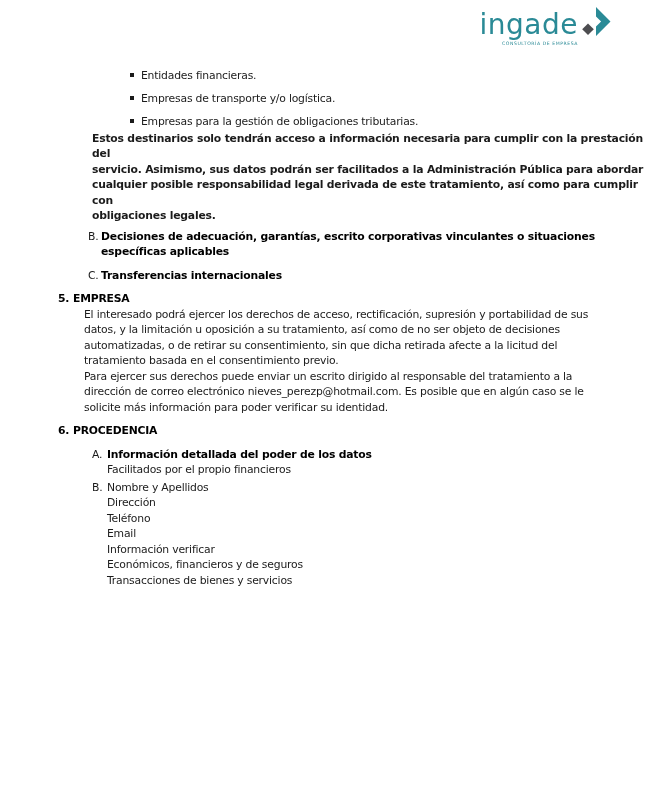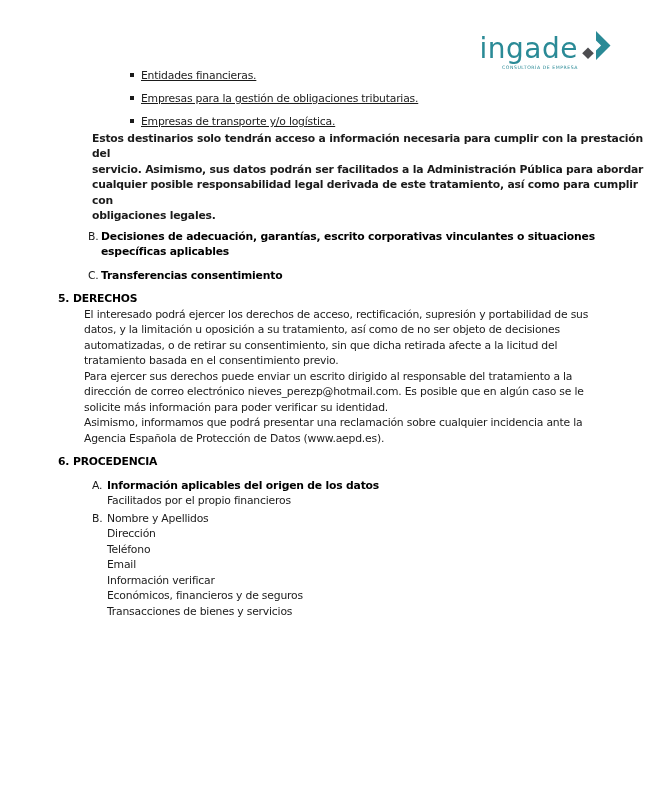--- a/index.html
+++ b/index.html
@@ -10,38 +10,38 @@
     position: relative;
     font-family: "DejaVu Sans", sans-serif;
     color: #1b1b1b;
     font-size: 10.8px;
     line-height: 15.5px;
     letter-spacing: -0.2px;
   }
   .page { position: relative; width: 657px; height: 801px; }
 
   
-  .logo { position: absolute; top: 26px; right: 44px; display: flex; align-items: flex-start; }
+  .logo { position: absolute; top: 2px; right: 44px; display: flex; align-items: flex-start; }
   .logo-text-col { display: flex; flex-direction: column; align-items: flex-end; }
   .wordmark {
     font-size: 28px; line-height: 30px; letter-spacing: 0.5px;
     color: #2a8a96; font-weight: 400; margin-top: 8px;
   }
   .tagline {
     font-size: 4.6px; line-height: 5px; letter-spacing: 0.55px;
     color: #2a8a96; margin-top: 1px; white-space: nowrap;
   }
   .logo-mark { margin-left: 3px; margin-top: 2px; }
 
   
   .content { position: absolute; left: 58px; top: 68px; width: 594px; }
   .pre { white-space: pre-line; }
 
   ul.bullets { list-style: none; margin: 0 0 0 72px; padding: 0; }
-  ul.bullets li { display: flex; align-items: baseline; margin-bottom: 7.5px; text-decoration: underline; }
+  ul.bullets li { display: flex; align-items: baseline; margin-bottom: 7.5px; }
   ul.bullets li:last-child { margin-bottom: 0; }
   .sq {
     display: inline-block; width: 4px; height: 4px; background: #1b1b1b;
     margin-right: 7px; flex: 0 0 auto; position: relative; top: -2.5px;
   }
 
   .intro { margin: 1px 0 0 34px; width: 556px; font-weight: bold; }
 
   .letter-item { display: flex; margin-left: 30px; }
   .letter-item.s6 { margin-left: 34px; }
@@ -77,74 +77,72 @@
 
   <div class="content">
 
     <ul class="bullets">
       <li>
         <span class="sq"></span>
         <span>Entidades financieras.</span>
       </li>
       <li>
         <span class="sq"></span>
-        <span>Empresas para la gestión de obligaciones tributarias.</span>
+        <span>Empresas de transporte y/o logística.</span>
       </li>
       <li>
         <span class="sq"></span>
-        <span>Empresas de transporte y/o logística.</span>
+        <span>Empresas para la gestión de obligaciones tributarias.</span>
       </li>
     </ul>
 
     <div class="intro pre">Estos destinarios solo tendrán acceso a información necesaria para cumplir con la prestación del
 servicio. Asimismo, sus datos podrán ser facilitados a la Administración Pública para abordar
 cualquier posible responsabilidad legal derivada de este tratamiento, así como para cumplir con
 obligaciones legales.</div>
 
     <div class="letter-item mt5">
       <span class="letter-marker">B.</span>
       <div>
         <div class="letter-title pre">Decisiones de adecuación, garantías, escrito corporativas vinculantes o situaciones
 específicas aplicables</div>
       </div>
     </div>
 
     <div class="letter-item mt8">
       <span class="letter-marker">C.</span>
       <div>
-        <div class="letter-title">Transferencias consentimiento</div>
+        <div class="letter-title">Transferencias internacionales</div>
       </div>
     </div>
 
     <div class="section-heading mt8">
       <span class="section-number">5.</span>
-      <span>DERECHOS</span>
+      <span>EMPRESA</span>
     </div>
 
     <div class="body-block">
       <div class="pre">El interesado podrá ejercer los derechos de acceso, rectificación, supresión y portabilidad de sus
 datos, y la limitación u oposición a su tratamiento, así como de no ser objeto de decisiones
 automatizadas, o de retirar su consentimiento, sin que dicha retirada afecte a la licitud del
 tratamiento basada en el consentimiento previo.</div>
       <div class="pre">Para ejercer sus derechos puede enviar un escrito dirigido al responsable del tratamiento a la
 dirección de correo electrónico nieves_perezp@hotmail.com. Es posible que en algún caso se le
 solicite más información para poder verificar su identidad.</div>
-      <div class="pre">Asimismo, informamos que podrá presentar una reclamación sobre cualquier incidencia ante la
-Agencia Española de Protección de Datos (www.aepd.es).</div>
     </div>
 
     <div class="section-heading mt8">
       <span class="section-number">6.</span>
       <span>PROCEDENCIA</span>
     </div>
 
     <div class="letter-item s6 mt8">
       <span class="letter-marker">A.</span>
       <div>
-        <div class="letter-title">Información aplicables del origen de los datos</div>
+        <div class="letter-title">Información detallada del poder de los datos</div>
         <div>Facilitados por el propio financieros</div>
       </div>
     </div>
 
     <div class="letter-item s6 mt2">
       <span class="letter-marker">B.</span>
       <div>
         <div class="pre">Nombre y Apellidos
 Dirección
 Teléfono

